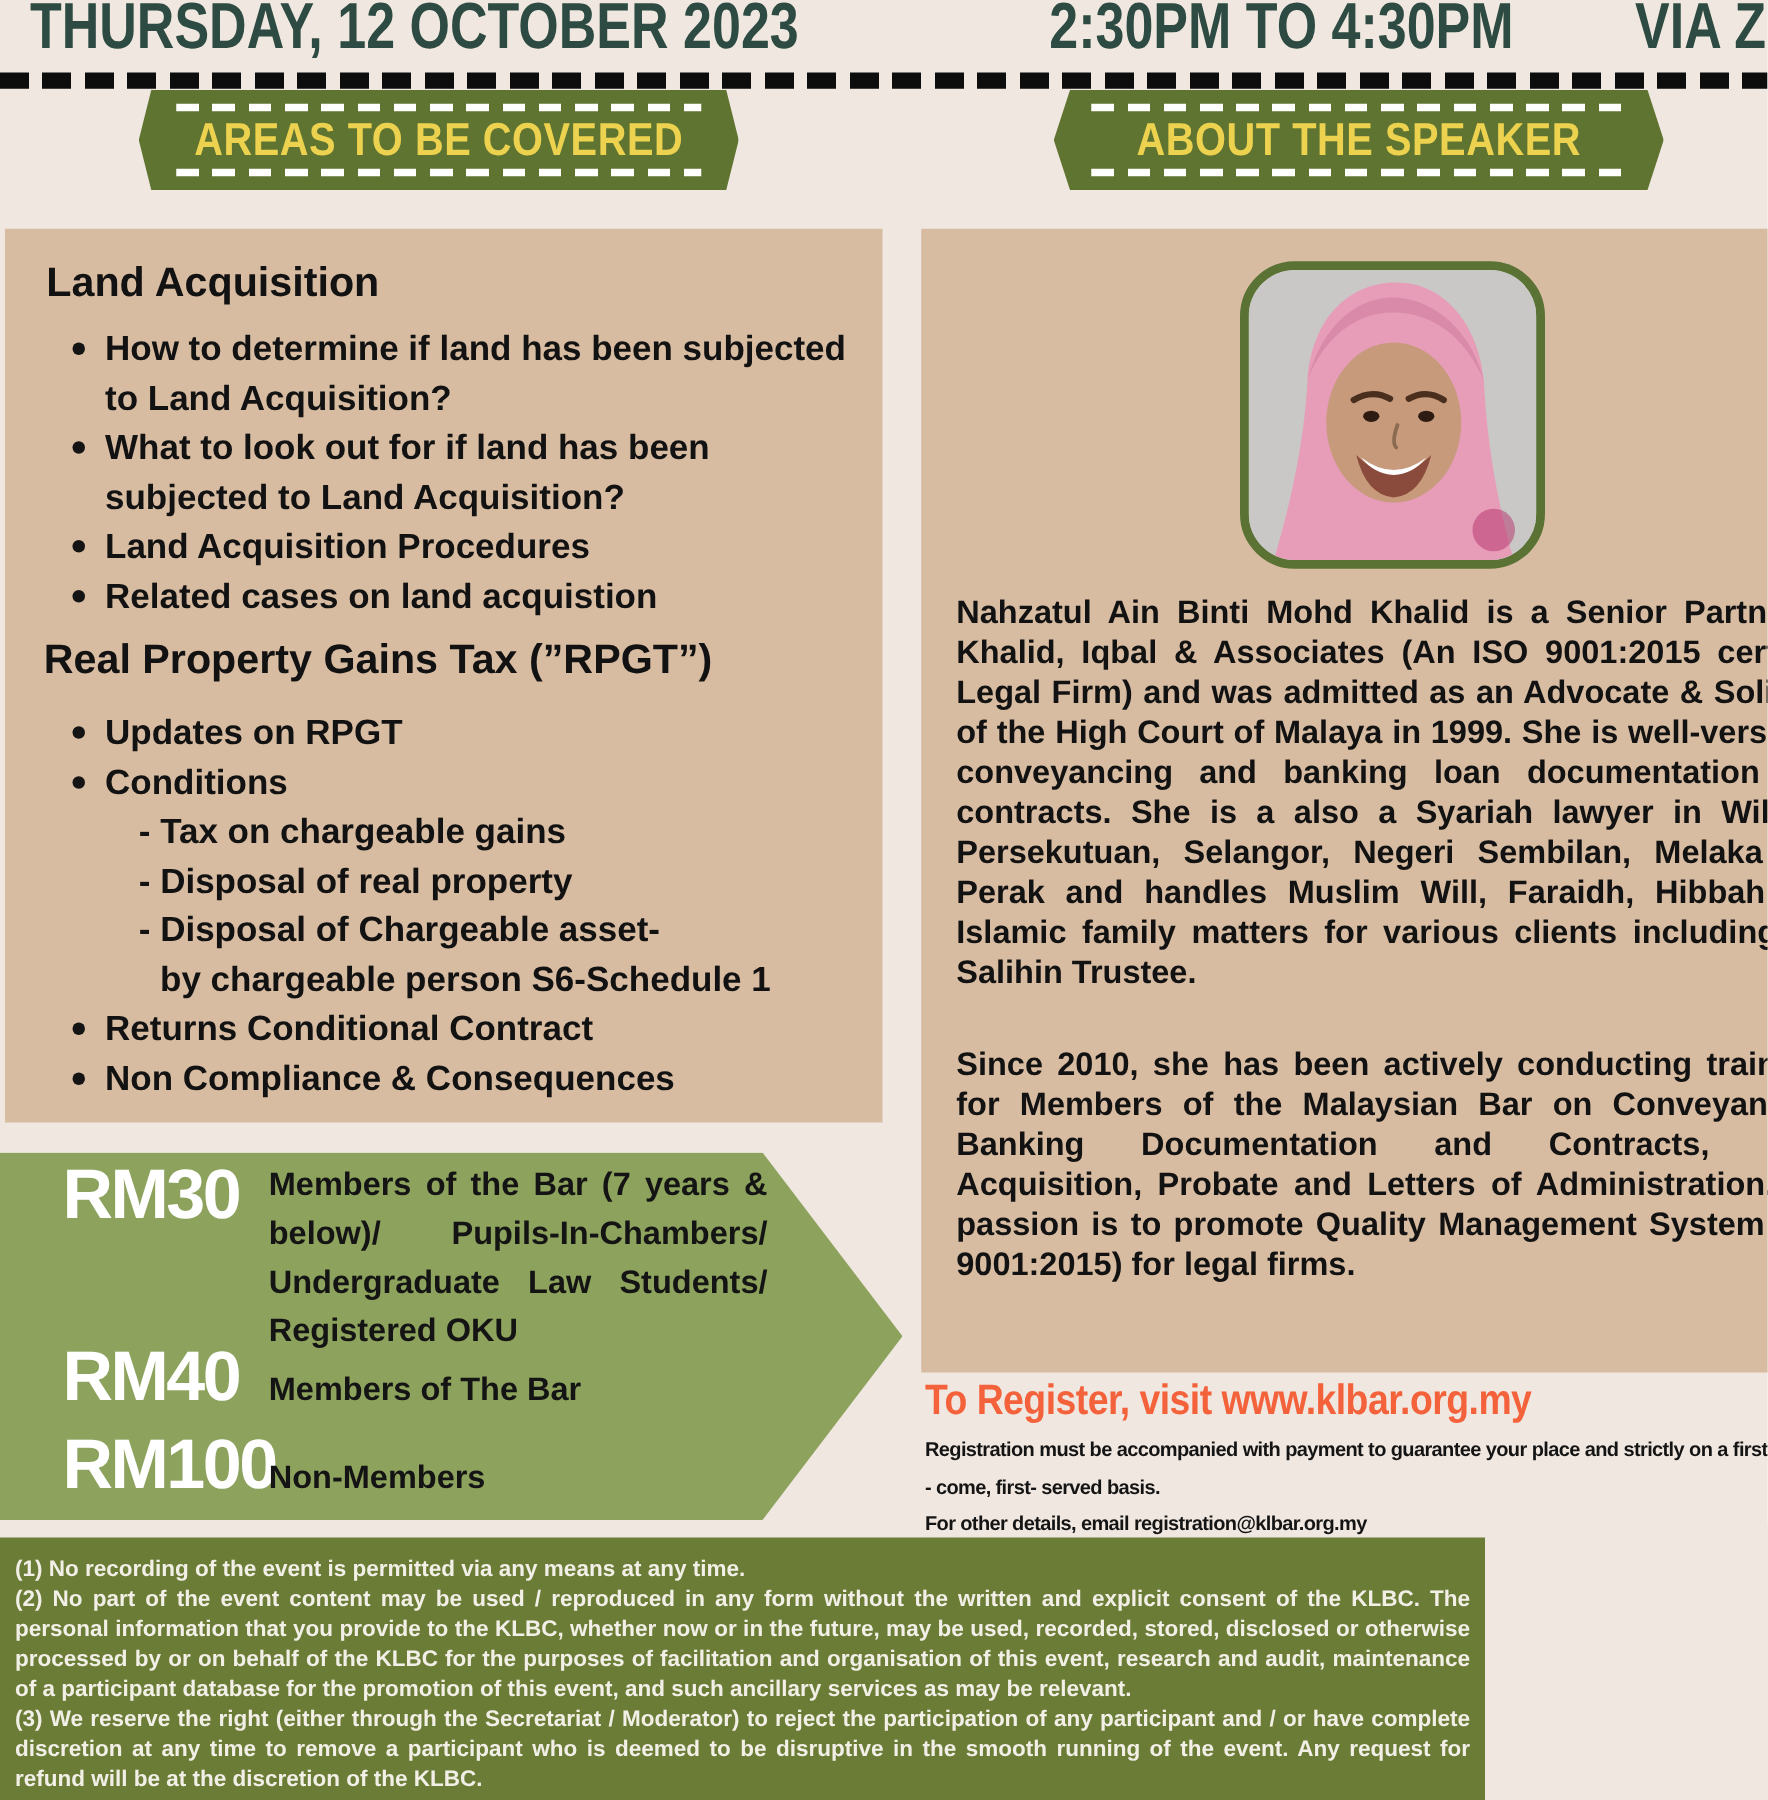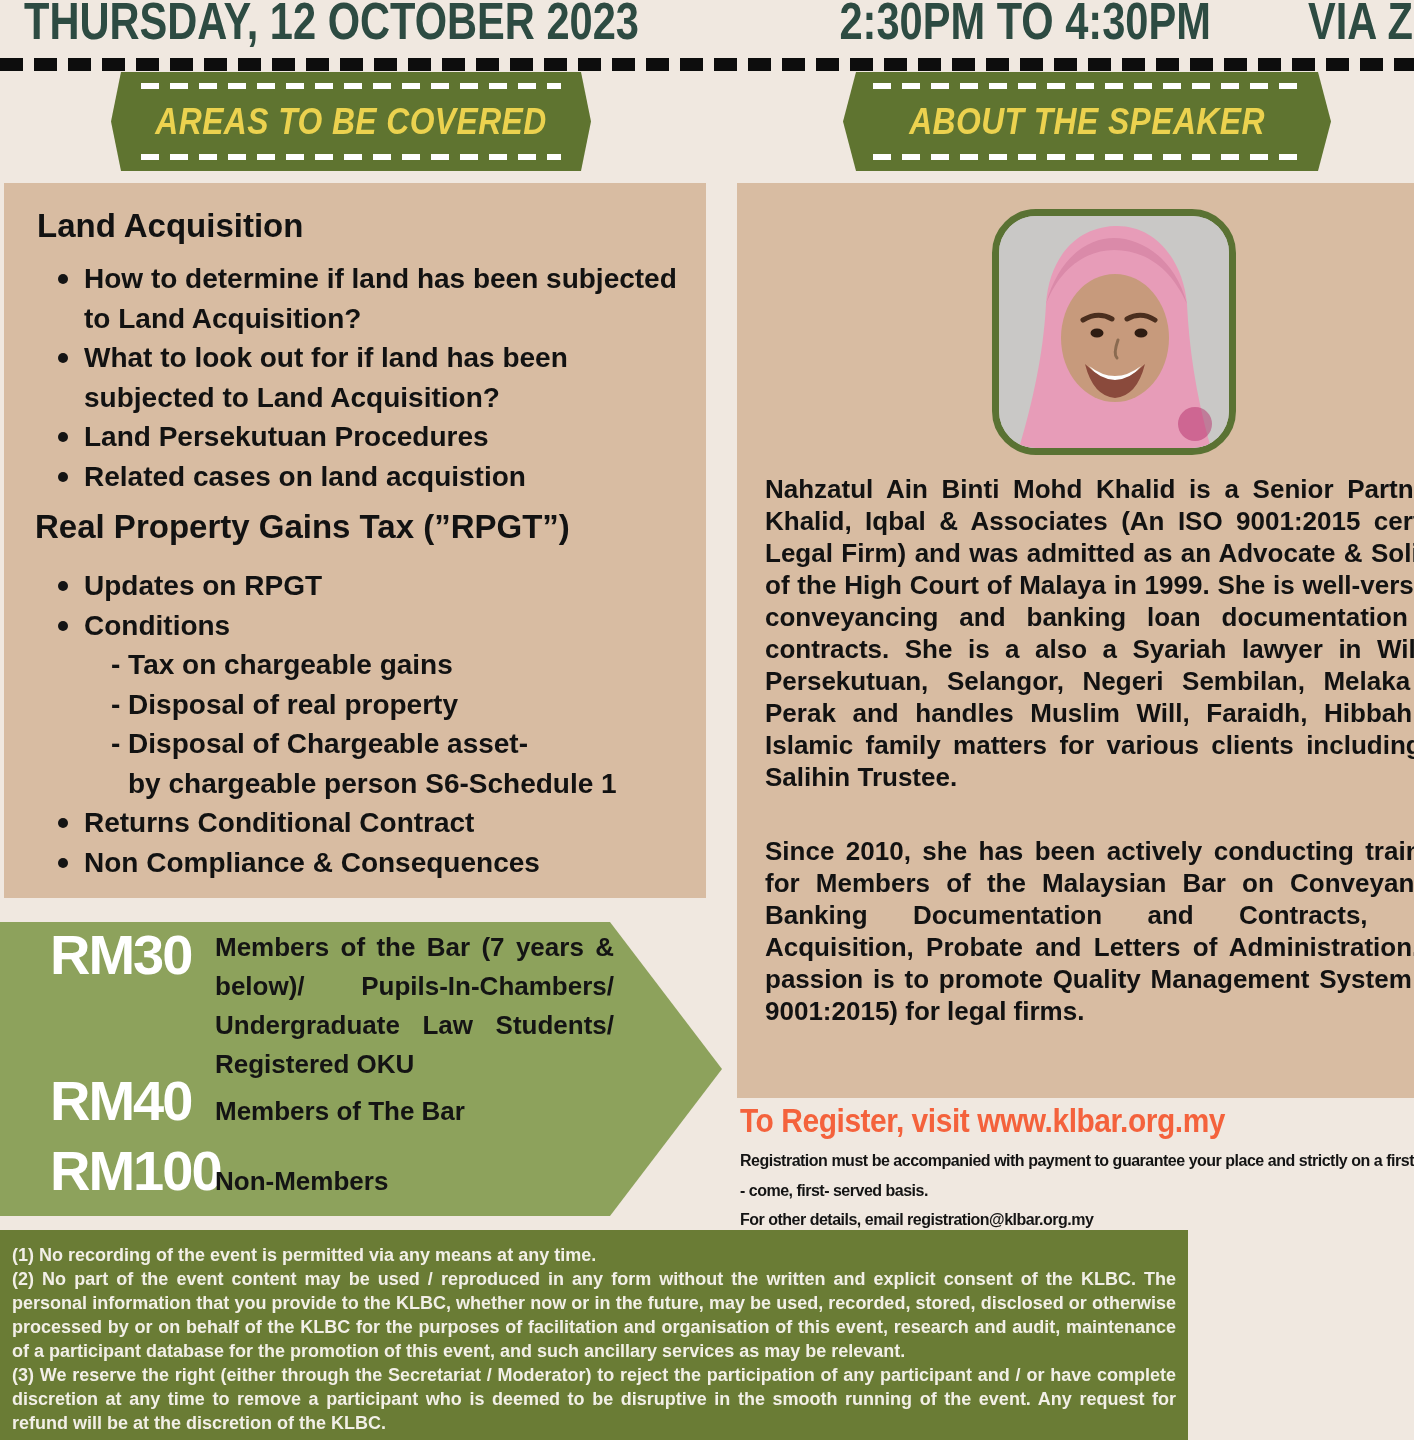--- a/index.html
+++ b/index.html
@@ -16,21 +16,21 @@
   }
   .top-header span{display:inline-block;font-size:52px;letter-spacing:0;}
   .th-left{transform:scaleX(.8);transform-origin:left top;}
   .th-mid{transform:scaleX(.8);transform-origin:center top;}
   .th-right{transform:scaleX(.8);transform-origin:right top;}
   .top-dashes{
     position:absolute;top:58px;left:0;width:1414px;height:13px;
     background:repeating-linear-gradient(90deg,#0d0d0d 0 23px,transparent 23px 34px);
   }
   
-  .ribbon{position:absolute;top:72px;height:99px;background:#5f7430;font-style:italic;}
+  .ribbon{position:absolute;top:72px;height:80px;background:#5f7430;}
   .ribbon-left{left:111px;width:480px;
     clip-path:polygon(0 50%,10px 0,470px 0,100% 50%,470px 100%,10px 100%);}
   .ribbon-right{left:843px;width:488px;
     clip-path:polygon(0 50%,13px 0,475px 0,100% 50%,475px 100%,13px 100%);}
   .ribbon .dash-top,.ribbon .dash-bottom{
     position:absolute;left:30px;right:30px;height:6px;
     background:repeating-linear-gradient(90deg,#fff 0 18px,transparent 18px 29px);
   }
   .ribbon .dash-top{top:11px;}
   .ribbon .dash-bottom{bottom:11px;}
@@ -113,21 +113,21 @@
   </div>
 
   <div class="left-panel">
     <div class="section-title">Land Acquisition</div>
     <ul class="topics">
 
         <li class="b">How to determine if land has been subjected to Land Acquisition?</li>
 
         <li class="b">What to look out for if land has been subjected to Land Acquisition?</li>
 
-        <li class="b">Land Persekutuan Procedures</li>
+        <li class="b">Land Acquisition Procedures</li>
 
         <li class="b">Related cases on land acquistion</li>
       </ul>
     <div class="section-title second">Real Property Gains Tax (”RPGT”)</div>
     <ul class="topics second">
 
         <li class="b">Updates on RPGT</li>
 
         <li class="b">Conditions</li>
 

